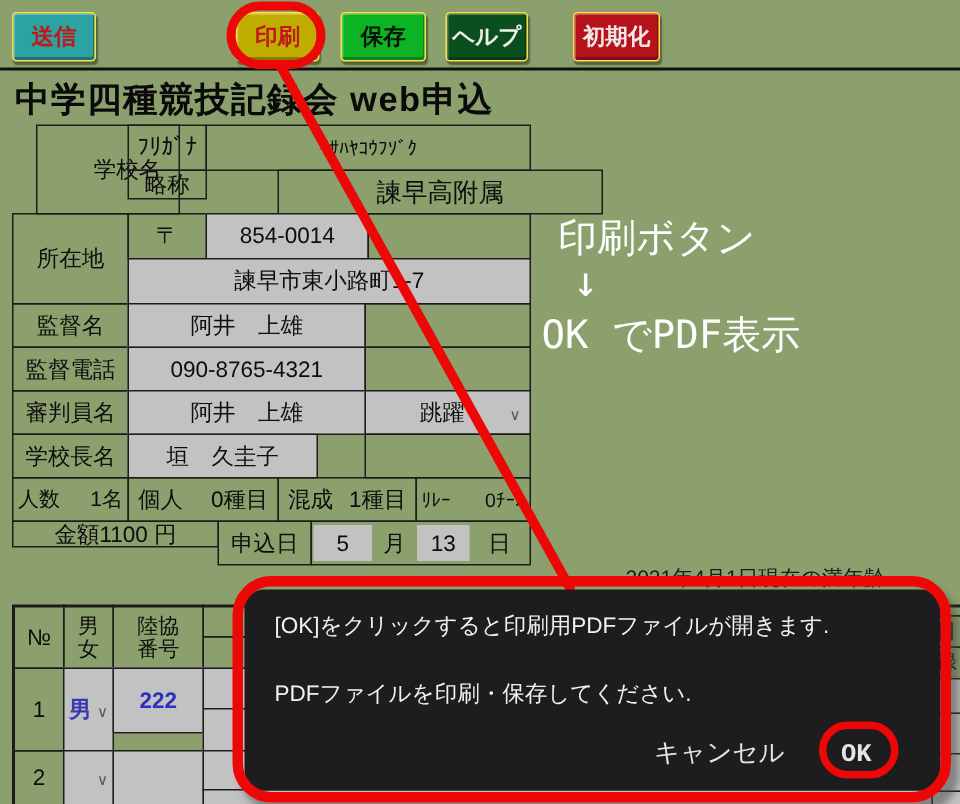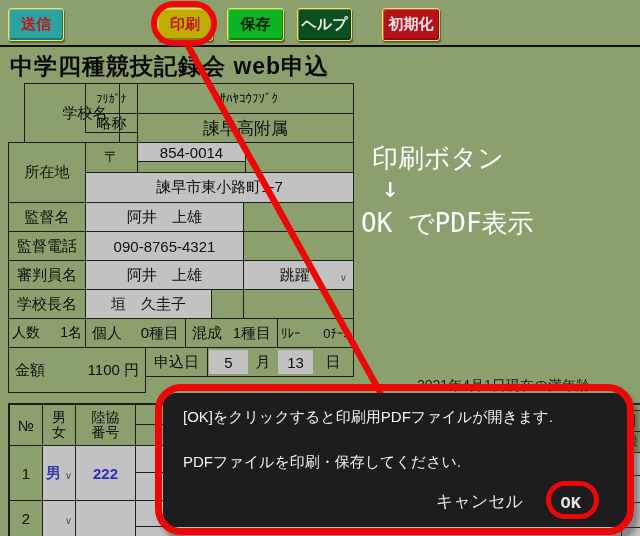--- a/index.html
+++ b/index.html
@@ -20,21 +20,21 @@
   .topline{position:absolute;left:0;top:45px;width:640px;height:2px;background:#101010;}
   .title{position:absolute;left:10px;top:51px;font-size:23px;font-weight:bold;
          color:#0a0a0a;letter-spacing:1px;white-space:nowrap;}
   
   .cell{position:absolute;box-sizing:border-box;border:1px solid #1c1c1c;display:flex;
         align-items:center;justify-content:center;font-size:15px;color:#0d0d0d;
         white-space:nowrap;z-index:1;}
   .gray{background:#c2c2c2;}
   .split{justify-content:space-between;padding:0 6px;}
   .stack{flex-direction:column;line-height:1.08;font-size:14px;}
-  .sm{font-size:12px;} .md{font-size:13px;} .lg{font-size:17px;}
+  .sm{font-size:16px;} .md{font-size:13px;} .lg{font-size:17px;margin-left:48px;}
   .chev::after{content:"∨";font-size:10px;color:#555;font-weight:normal;}
   .blue{color:#2e2ec0;font-weight:bold;}
   .navy{color:#3a3ab0;}
   .mini{box-sizing:border-box;background:#c2c2c2;height:24px;display:flex;
         align-items:center;justify-content:center;font-size:15px;}
   
   .anno{position:absolute;color:#ffffff;font-family:"DejaVu Sans Mono",monospace;
         z-index:5;white-space:nowrap;}
   .note-partial{position:absolute;left:405px;top:377px;font-size:14px;color:#1a1a1a;
         z-index:3;white-space:nowrap;margin-left:12px;}
@@ -69,21 +69,21 @@
 
   <div class="title">中学四種競技記録会 web申込</div>
 
   <div class="cell" style="left:24px;top:83px;width:96px;height:60px;padding-left:26px;">学校名</div>
   <div class="cell sm" style="left:85px;top:83px;width:53px;height:31px;">ﾌﾘｶﾞﾅ</div>
   <div class="cell md" style="left:137px;top:83px;width:217px;height:31px;">ｲｻﾊﾔｺｳﾌｿﾞｸ</div>
   <div class="cell" style="left:85px;top:113px;width:53px;height:20px;">略称</div>
   <div class="cell lg" style="left:137px;top:113px;width:217px;height:30px;">諫早高附属</div>
   <div class="cell" style="left:8px;top:142px;width:78px;height:61px;">所在地</div>
   <div class="cell" style="left:85px;top:142px;width:53px;height:31px;">〒</div>
-  <div class="cell gray" style="left:137px;top:142px;width:109px;height:20px;">854-0014</div>
+  <div class="cell gray" style="left:137px;top:142px;width:109px;height:31px;">854-0014</div>
   <div class="cell" style="left:245px;top:142px;width:109px;height:31px;"></div>
   <div class="cell gray" style="left:85px;top:172px;width:269px;height:31px;">諫早市東小路町1-7</div>
   <div class="cell" style="left:8px;top:202px;width:78px;height:30px;">監督名</div>
   <div class="cell gray" style="left:85px;top:202px;width:159px;height:30px;">阿井　上雄</div>
   <div class="cell" style="left:243px;top:202px;width:111px;height:30px;"></div>
   <div class="cell" style="left:8px;top:231px;width:78px;height:30px;">監督電話</div>
   <div class="cell gray" style="left:85px;top:231px;width:159px;height:30px;">090-8765-4321</div>
   <div class="cell" style="left:243px;top:231px;width:111px;height:30px;"></div>
   <div class="cell" style="left:8px;top:260px;width:78px;height:30px;">審判員名</div>
   <div class="cell gray" style="left:85px;top:260px;width:159px;height:30px;">阿井　上雄</div>
@@ -105,21 +105,21 @@
   </div>
   <div class="cell split" style="left:185px;top:318px;width:93px;height:30px;">
       <span>混成</span>
       <span>1種目</span>
   </div>
   <div class="cell split md" style="left:277px;top:318px;width:77px;height:30px;padding:0 3px;">
       <span>ﾘﾚｰ</span>
       <span>0ﾁｰﾑ</span>
   </div>
 
-  <div class="cell split" style="left:8px;top:347px;width:138px;height:46px;">
+  <div class="cell split" style="left:8px;top:347px;width:138px;height:18px;justify-content:center;">
       <span>金額</span>
       <span>1100 円</span>
   </div>
   <div class="cell" style="left:145px;top:347px;width:63px;height:30px;">申込日</div>
   <div class="cell" style="left:207px;top:347px;width:147px;height:30px;justify-content:flex-start;padding:0;">
       <span class="mini" style="width:39px;margin-left:1px;">5</span>
       <span style="width:30px;text-align:center;">月</span>
       <span class="mini" style="width:35px;">13</span>
       <span style="width:40px;text-align:center;">日</span>
   </div>
@@ -136,21 +136,21 @@
       <span>番号</span>
   </div>
   <div class="cell" style="left:135px;top:403px;width:487px;height:22px;border-top-width:2px;"></div>
   <div class="cell" style="left:135px;top:424px;width:487px;height:22px;"></div>
 
   <div class="cell" style="left:8px;top:445px;width:35px;height:56px;border-left-width:2px;">1</div>
   <div class="cell gray split" style="left:42px;top:445px;width:34px;height:56px;padding:0 3px;">
       <span class="navy" style="font-weight:bold;">男</span>
       <span class="chev"></span>
   </div>
-  <div class="cell gray blue" style="left:75px;top:445px;width:61px;height:56px;">222</div>
+  <div class="cell gray blue" style="left:75px;top:445px;width:61px;height:44px;">222</div>
   <div class="cell gray" style="left:135px;top:445px;width:487px;height:28px;"></div>
   <div class="cell gray" style="left:135px;top:472px;width:487px;height:29px;"></div>
 
   <div class="cell" style="left:8px;top:500px;width:35px;height:36px;border-left-width:2px;border-bottom:none;">2</div>
   <div class="cell gray split" style="left:42px;top:500px;width:34px;height:36px;padding:0 3px;border-bottom:none;">
       <span></span>
       <span class="chev"></span>
   </div>
   <div class="cell gray" style="left:75px;top:500px;width:61px;height:36px;border-bottom:none;"></div>
   <div class="cell gray" style="left:135px;top:500px;width:487px;height:27px;"></div>

